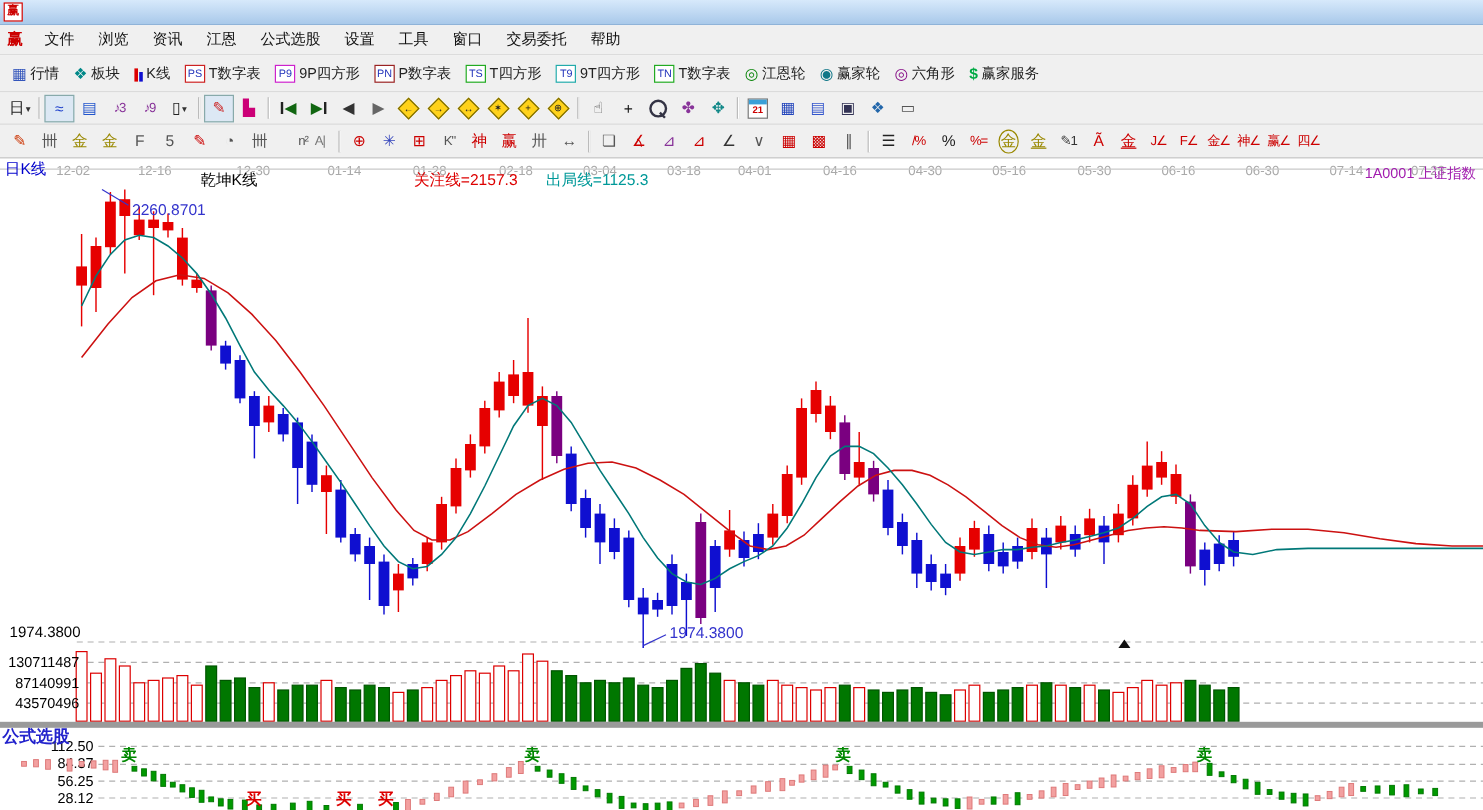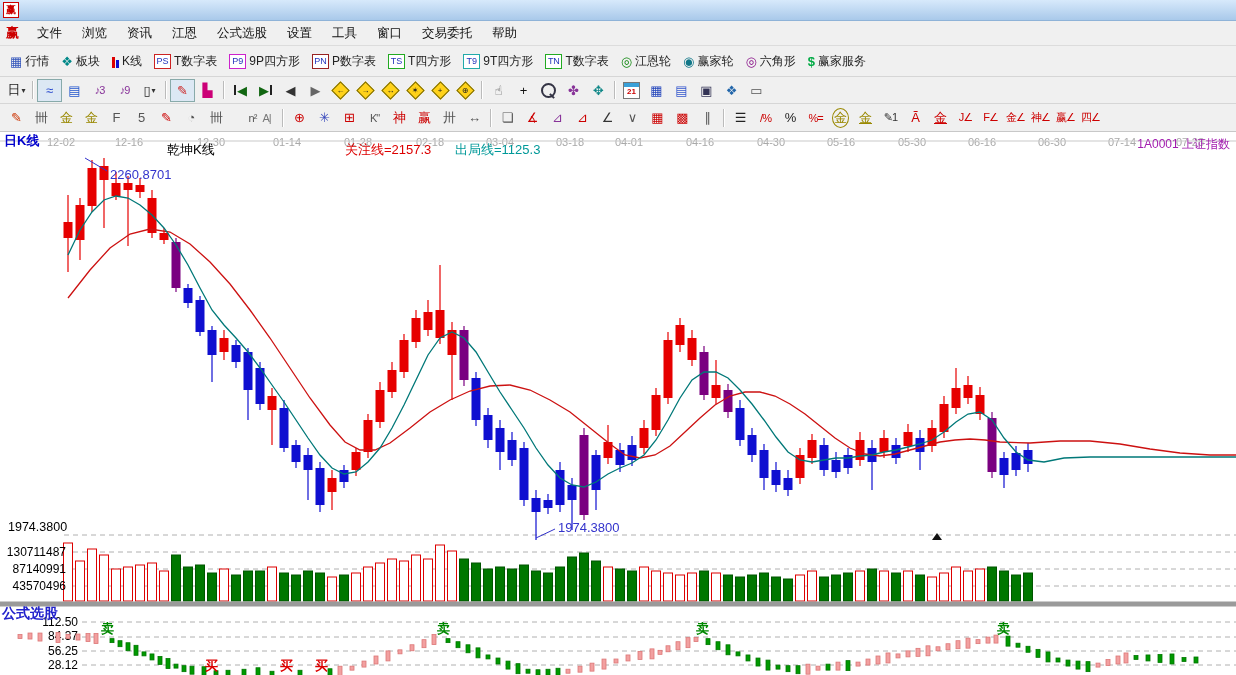--- a/index.html
+++ b/index.html
@@ -41,21 +41,21 @@
   .cal::before{content:"";position:absolute;left:0;top:0;right:0;height:4px;background:#3aa0d8;}
   .mag{width:11px;height:11px;border:2px solid #334;border-radius:50%;position:relative;}
   .mag::after{content:"";position:absolute;width:2px;height:6px;background:#334;left:8px;top:8px;transform:rotate(-45deg);}
   .glyph2{font-size:11px;letter-spacing:-1px;}
   .ul{text-decoration:underline;}
   .circ{border:1px solid #998800;border-radius:50%;padding:0 1px;}
   
   .chartwrap{position:absolute;left:0;top:128px;width:1236px;height:547px;background:#fff;}
   svg.plot{position:absolute;left:0;top:0;z-index:1;}
   .ovl{position:absolute;z-index:2;white-space:nowrap;}
-  .lbl-period{left:4px;top:4px;color:#0000cc;font-size:13px;font-weight:bold;}
+  .lbl-period{left:4px;top:4px;color:#0000cc;font-size:13px;font-weight:normal;}
   .lbl-symbol{right:6px;top:8px;color:#a21caf;font-size:12px;text-align:center;}
   .lbl-ind{left:167px;top:13px;color:#000;font-size:13px;}
   .lbl-att{left:345px;top:13px;color:#dd0000;font-size:13px;}
   .lbl-exit{left:455px;top:13px;color:#009999;font-size:13px;}
   .lbl-energy{left:2px;top:477px;color:#2222cc;font-size:14px;font-weight:bold;}
 </style>
 </head>
 <body>
 
 <div class="screen">

